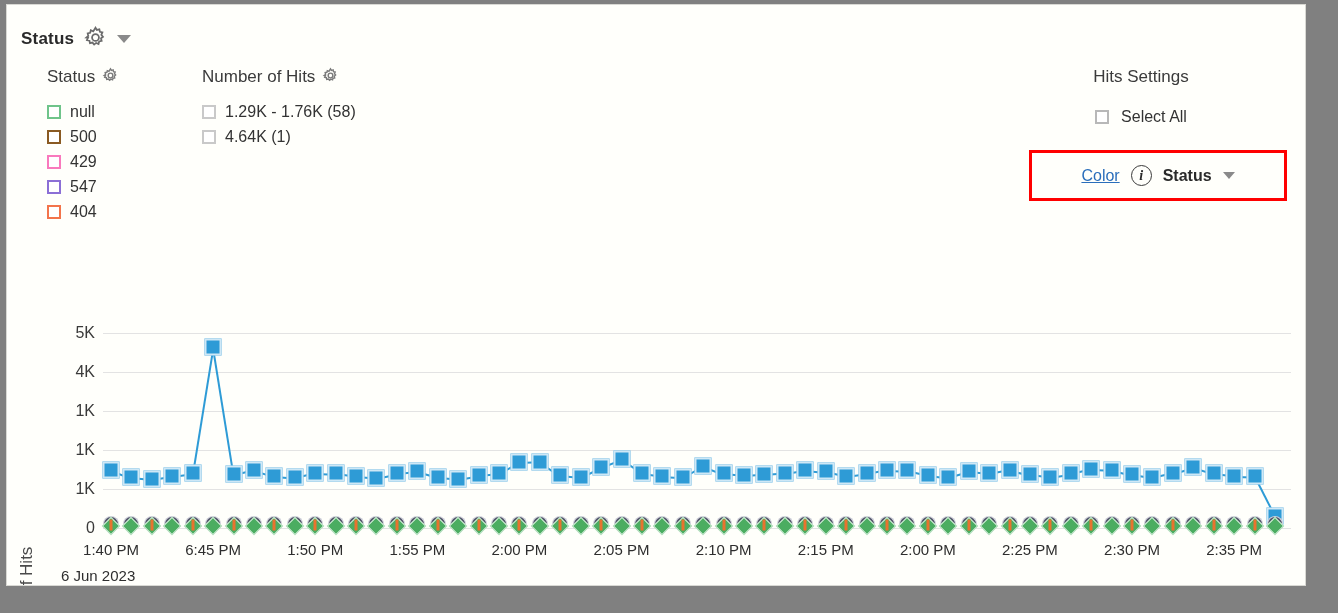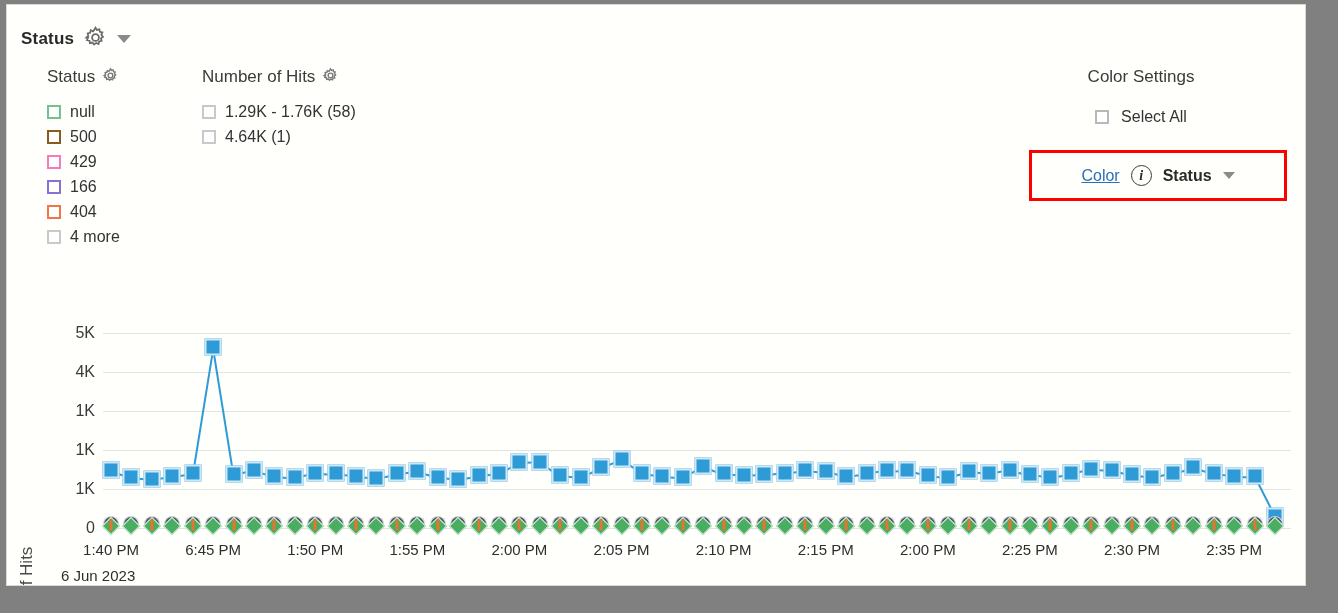--- a/index.html
+++ b/index.html
@@ -190,29 +190,25 @@
         <div class="opt">
           <span class="cbx" style="border-color: rgb(138, 90, 34);"></span>
           <span class="opt-label">500</span>
         </div>
         <div class="opt">
           <span class="cbx" style="border-color: rgb(249, 121, 189);"></span>
           <span class="opt-label">429</span>
         </div>
         <div class="opt">
           <span class="cbx" style="border-color: rgb(139, 111, 214);"></span>
-          <span class="opt-label">166</span>
+          <span class="opt-label">547</span>
         </div>
         <div class="opt">
           <span class="cbx" style="border-color: rgb(243, 116, 75);"></span>
           <span class="opt-label">404</span>
-        </div>
-        <div class="opt">
-          <span class="cbx" style="border-color: rgb(201, 201, 201);"></span>
-          <span class="opt-label">4 more</span>
         </div>
       </div>
 
       <div class="col col-hits">
         <div class="col-title">
           <span>Number of Hits</span>
           <span class="gear">
             <svg width="17" height="17" viewBox="0 0 24 24" fill="none" stroke="#7a7a7a" stroke-width="2">
               <circle cx="12" cy="12" r="3.3"></circle>
               <path d="M12 2.6l1.3 2.1 2.4-.6.5 2.4 2.4.6-1 2.3 1.6 1.9-1.9 1.6.6 2.4-2.4.5-.6 2.4-2.3-1-1.9 1.6-1.6-1.9-2.4.6-.5-2.4-2.4-.6 1-2.3L3.2 12l1.9-1.6-.6-2.4 2.4-.5.6-2.4 2.3 1z"></path>
@@ -224,21 +220,21 @@
           <span class="opt-label">1.29K - 1.76K (58)</span>
         </div>
         <div class="opt">
           <span class="cbx" style="border-color: rgb(201, 201, 201);"></span>
           <span class="opt-label">4.64K (1)</span>
         </div>
       </div>
     </div>
 
     <div class="qs">
-      <div class="qs-title">Color Settings</div>
+      <div class="qs-title">Hits Settings</div>
       <div class="qs-row">
         <span class="cbx"></span>
         <span class="opt-label">Select All</span>
       </div>
       <div class="color-box">
         <span class="color-link">Color</span>
         <span class="info-i">i</span>
         <span class="color-val">Status</span>
         <span class="caret-sm"></span>
       </div>

